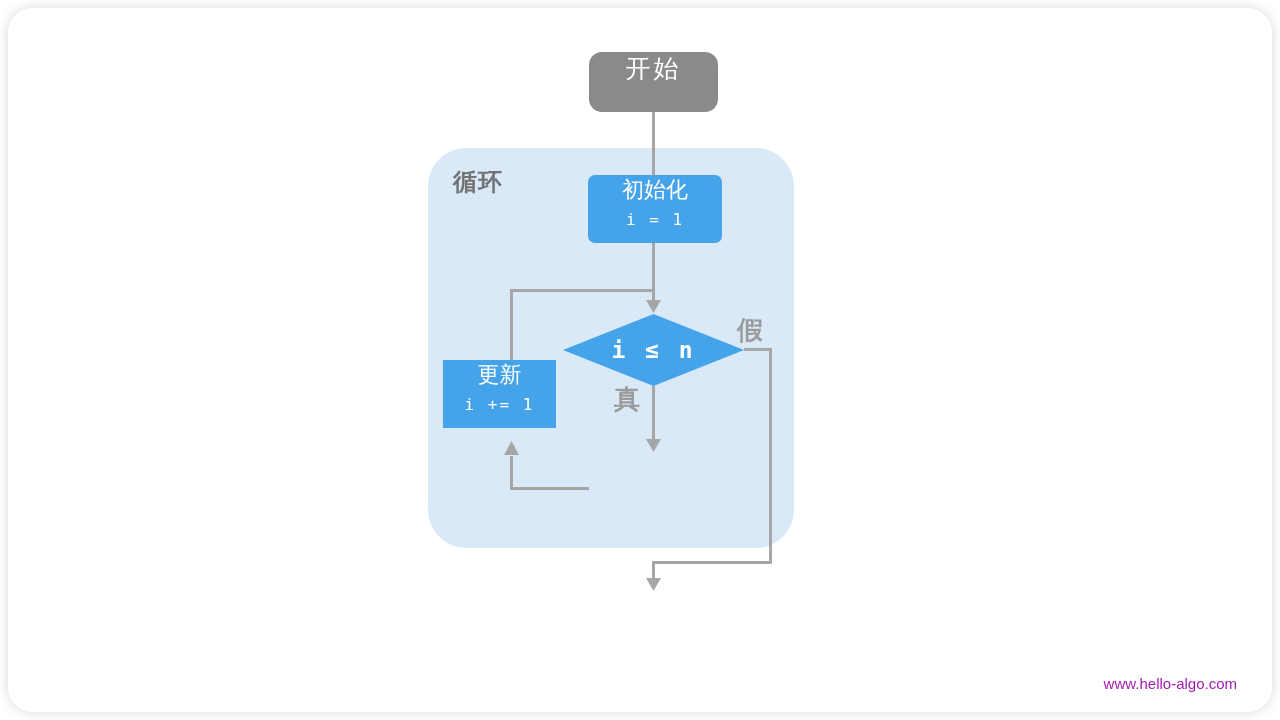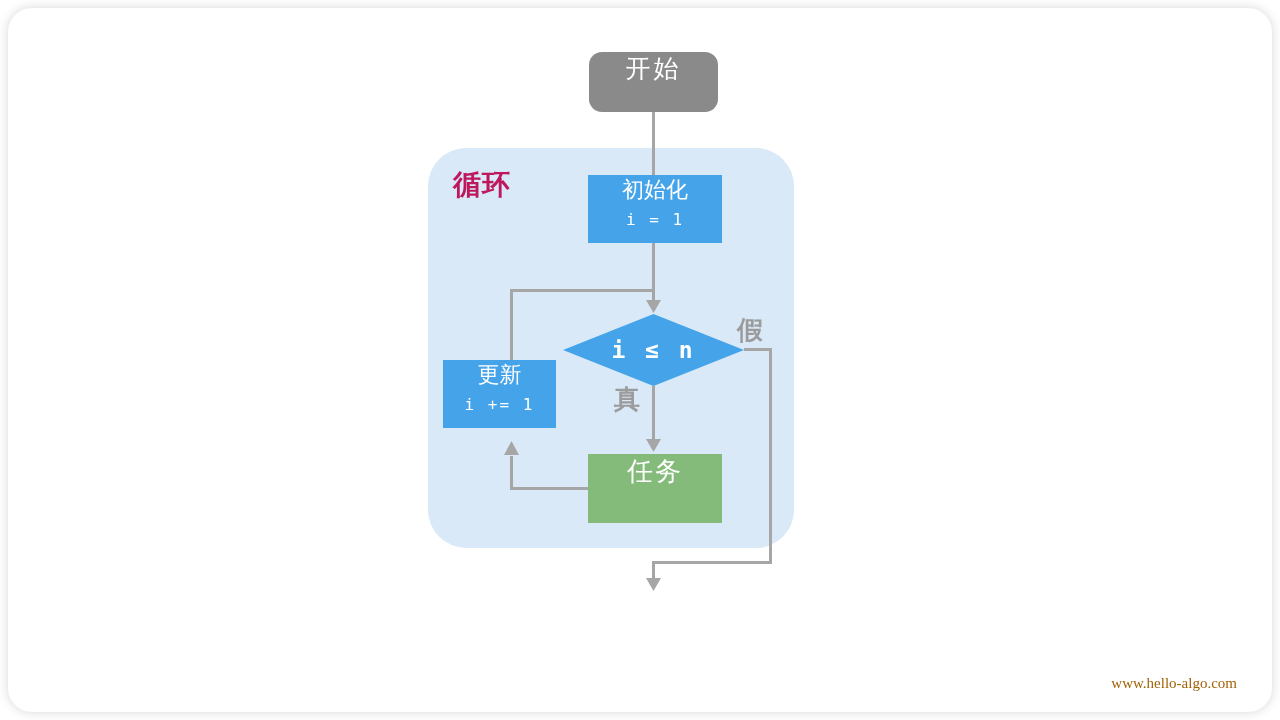--- a/index.html
+++ b/index.html
@@ -25,23 +25,23 @@
   .loop-container {
     position: absolute;
     left: 428px; top: 148px;
     width: 366px; height: 400px;
     background: #D9E9F8;
     border-radius: 38px;
   }
   .loop-label {
     position: absolute;
     left: 453px; top: 166px;
-    font-size: 28px;
+    font-size: 24px;
     font-weight: bold;
-    color: #be185d;
+    color: #737373;
     letter-spacing: 1px;
   }
   svg.edges {
     position: absolute;
     left: 0; top: 0;
     width: 1280px; height: 720px;
   }
   .node {
     position: absolute;
     display: flex;
@@ -92,23 +92,23 @@
     position: absolute;
     font-size: 26px;
     font-weight: bold;
     color: #9B9B9B;
   }
   .edge-label.true  { left: 614px; top: 382px; }
   .edge-label.false { left: 737px; top: 313px; }
   .watermark {
     position: absolute;
     right: 43px; top: 675px;
-    font-family: Liberation Serif, serif;
+    font-family: Liberation Sans, sans-serif;
     font-size: 15px;
-    color: #a16207;
+    color: #a21caf;
   }
 </style>
 </head>
 <body>
 
 <div class="card"></div>
 
 <div class="stage">
 
   <div class="loop-container"></div>
@@ -129,35 +129,32 @@
       <polygon points="511.5,441 504,455 519,455"></polygon>
       <polygon points="653.5,591 646,578 661,578"></polygon>
     </g>
     <polygon fill="#45A3E9" points="563,350 653.5,314 744,350 653.5,386"></polygon>
   </svg>
 
   <div class="node terminal" style="left:589px; top:52px; width:129px; height:60px;">
     <span>开始</span>
   </div>
 
-  <div class="node process" style="left:588px; top:175px; width:134px; height:68px;">
+  <div class="node process" style="left:588px; top:175px; width:134px; height:68px;border-radius:7px;">
     <span>初始化</span>
     <span class="code-line">i = 1</span>
   </div>
 
   <div class="condition-text">i ≤ n</div>
 
   <div class="node process" style="left:443px; top:360px; width:113px; height:68px;">
     <span>更新</span>
     <span class="code-line">i += 1</span>
   </div>
 
-  <div class="node task" style="left:588px; top:454px; width:134px; height:69px;">
-    <span>任务</span>
-  </div>
 
 
   <div class="edge-label true">真</div>
   <div class="edge-label false">假</div>
 
   <div class="watermark">www.hello-algo.com</div>
 
 </div>
 
 </body></html>

